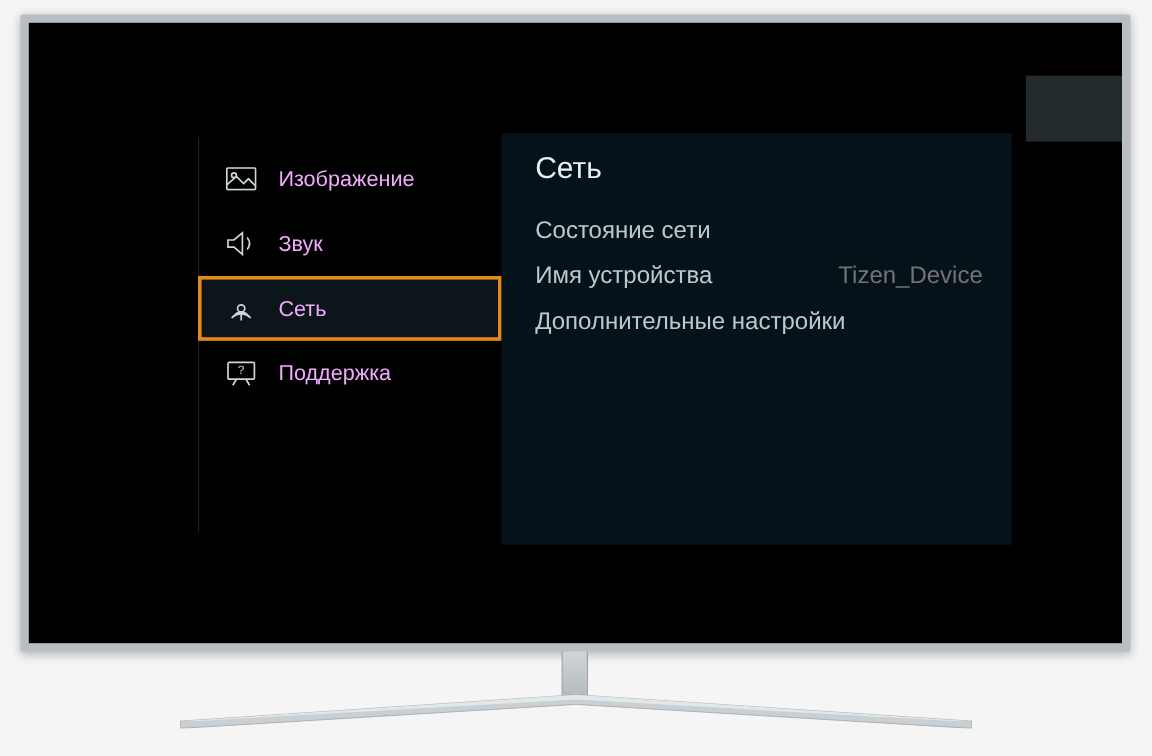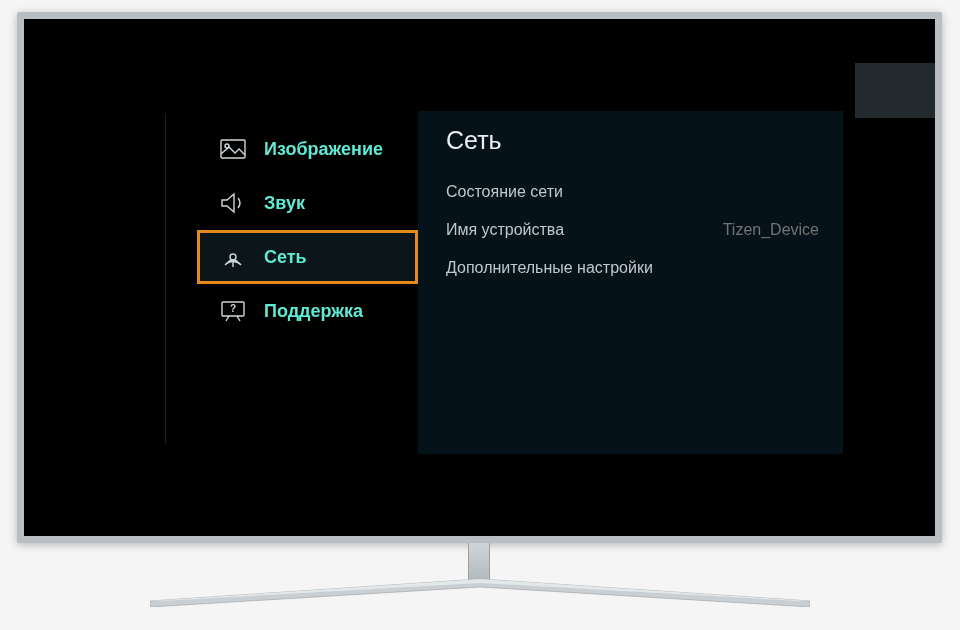--- a/index.html
+++ b/index.html
@@ -42,26 +42,25 @@
     position: absolute;
     left: 141px;
     top: 103px;
     width: 253px;
   }
   .sidebar-item {
     display: flex;
     align-items: center;
     height: 54px;
     padding-left: 20px;
-    color: #5eead4;
+    color: #f0abfc;
     font-size: 18px;
-    font-weight: 700;
+    font-weight: 400;
     cursor: pointer;
     border: 3px solid transparent;
-    margin-left: 32px;
   }
   .sidebar-item.selected {
     border: 3px solid #e58a1a;
     background: #0c1519;
   }
   .sidebar-item .icon {
     width: 26px;
     height: 26px;
     margin-right: 18px;
     display: flex;
@@ -85,21 +84,21 @@
     font-size: 25px;
     font-weight: 400;
     color: #e8eef1;
     margin-bottom: 18px;
   }
   .panel-row {
     display: flex;
     justify-content: space-between;
     align-items: center;
     height: 38px;
-    font-size: 16px;
+    font-size: 20px;
     font-weight: 300;
     color: #bfc8cd;
     cursor: pointer;
   }
   .panel-row .value {
     color: #737373;
     font-weight: 300;
   }
 
   .sticker {

